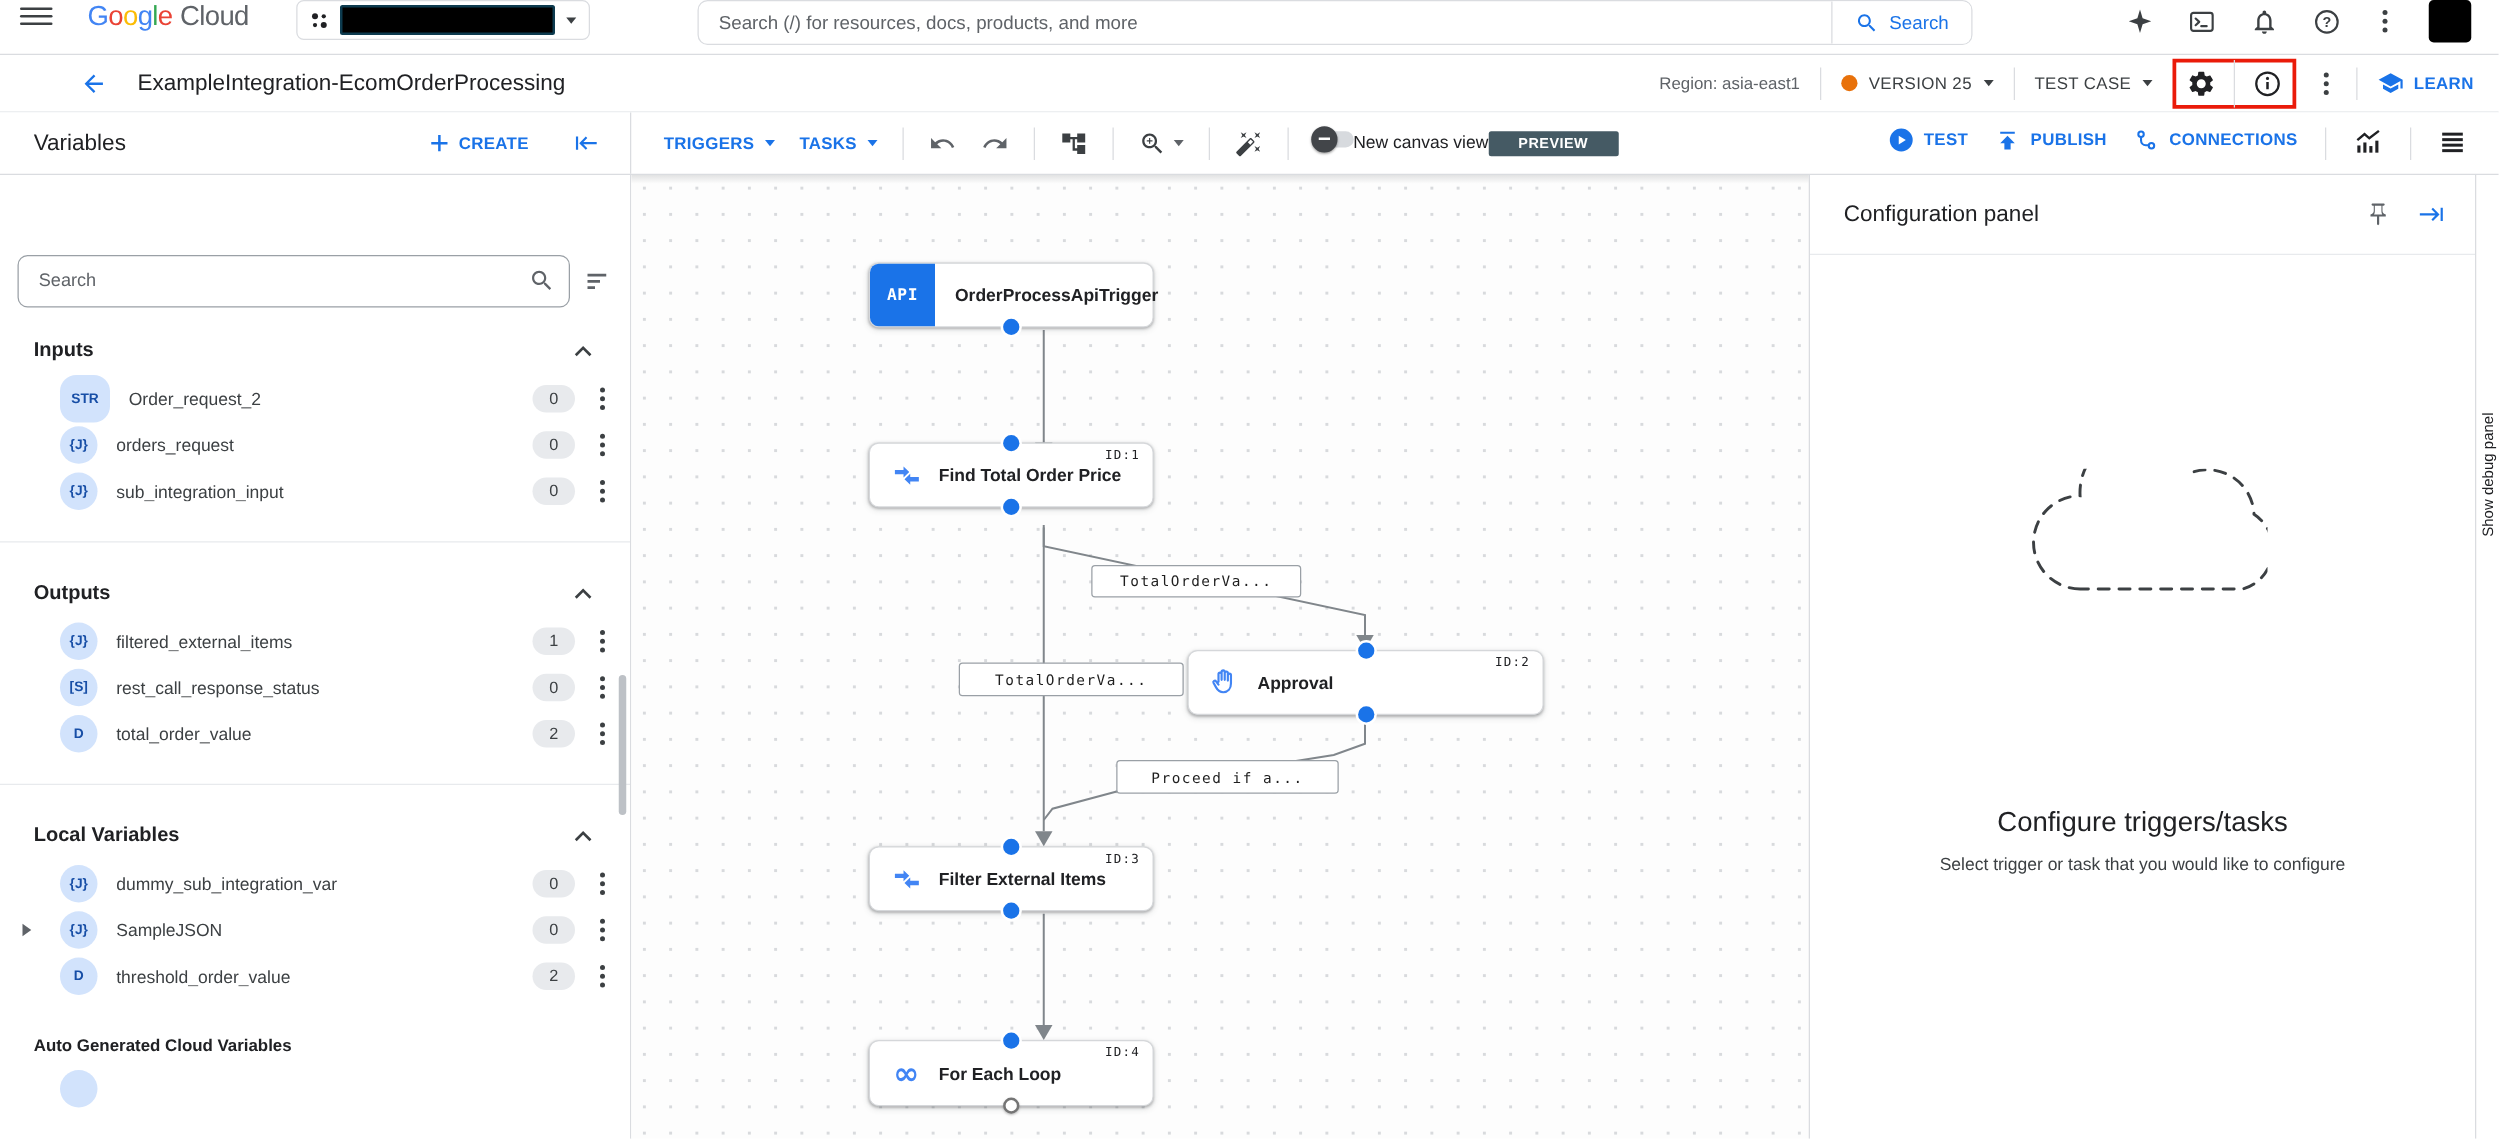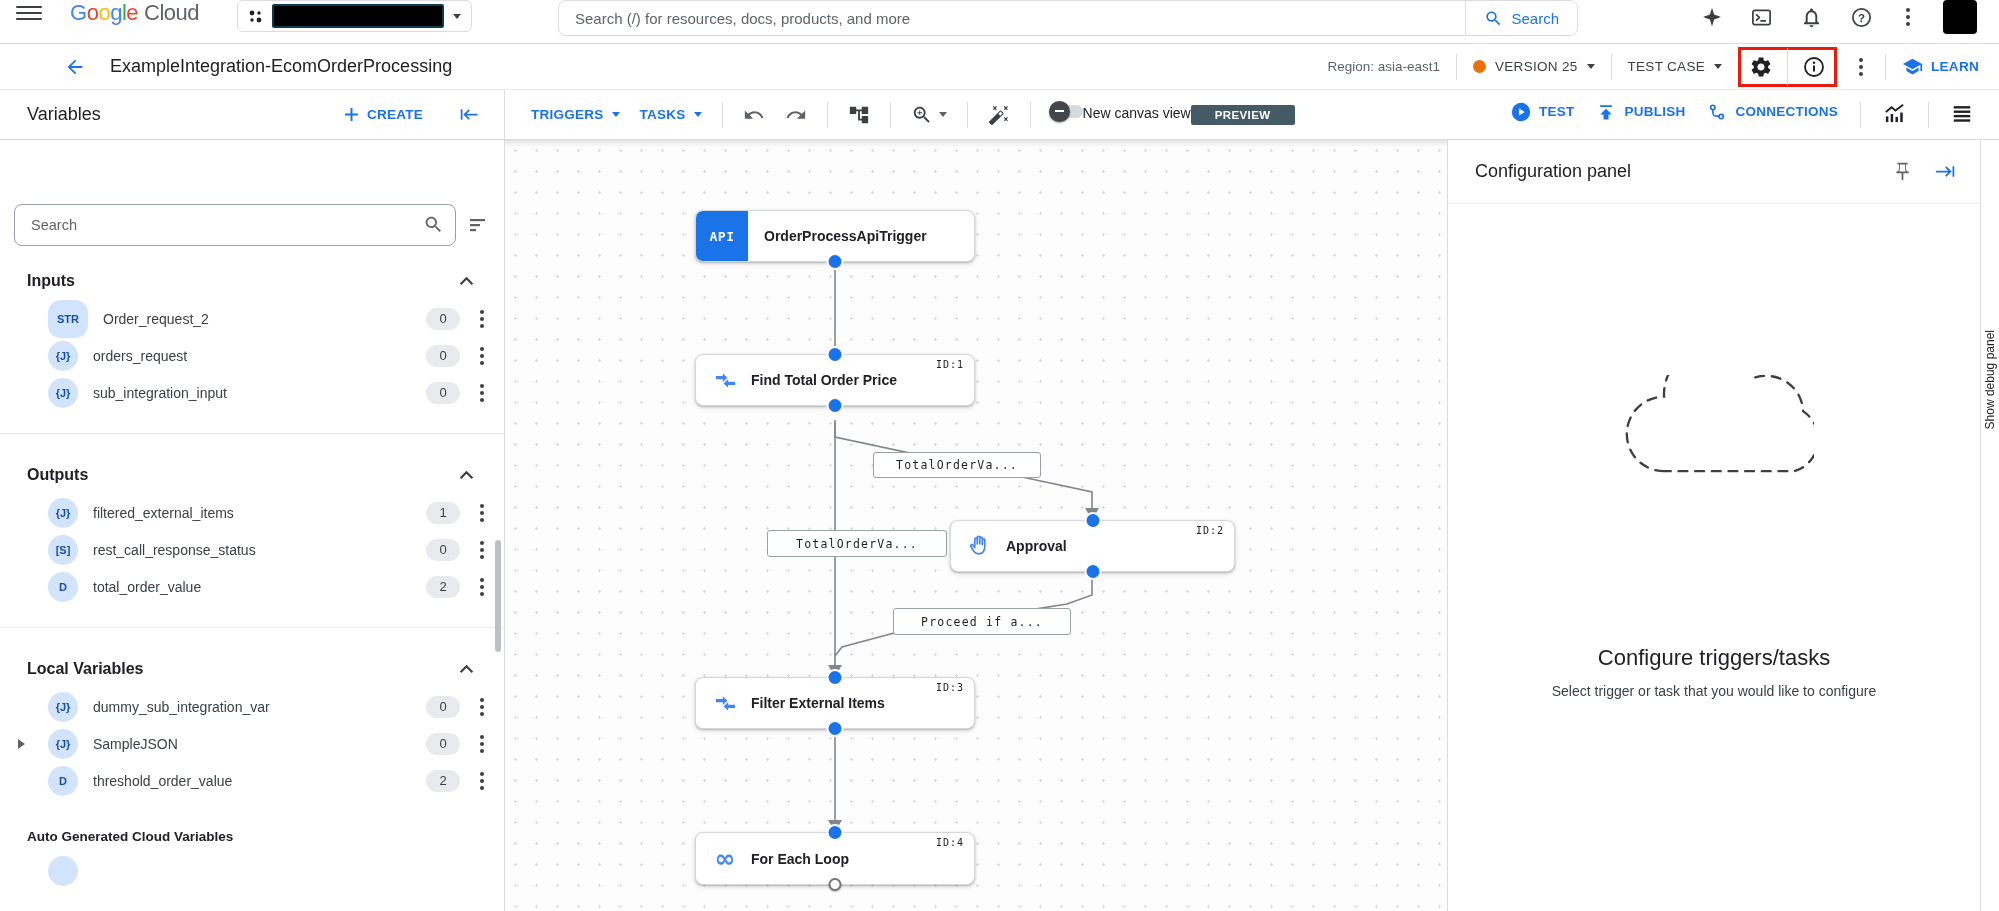--- a/index.html
+++ b/index.html
@@ -82,21 +82,21 @@
   .partial-row{margin:12px 0 0 48px;}
   .partial-row .type-badge{margin:0;}
   .sb-scrollbar{position:absolute;right:3px;top:400px;width:6px;height:112px;border-radius:3px;background:#bdc1c6;cursor:pointer;}
 
   
   .canvas{position:relative;width:942px;flex:0 0 942px;background-color:#fdfdfd;
     background-image:radial-gradient(#d8dadd 1.3px, transparent 1.4px);background-size:21px 21px;overflow:hidden;}
   .canvas::before{content:'';position:absolute;top:0;left:0;right:0;height:7px;background:linear-gradient(rgba(60,64,67,.14),transparent);pointer-events:none;z-index:5;}
   .edges{position:absolute;left:0;top:0;z-index:1;}
   .edge-label{position:absolute;z-index:2;background:#fff;border:1px solid #9aa0a6;border-radius:3px;display:flex;align-items:center;justify-content:center;font-family:"DejaVu Sans Mono",monospace;font-size:11.5px;letter-spacing:1.2px;color:#1f1f1f;cursor:pointer;}
-  .node{position:absolute;width:280px;height:52px;background:#fff;border:1px solid #d5d7da;border-radius:8px;box-shadow:0 1px 2px rgba(60,64,67,.3),0 2px 5px rgba(60,64,67,.15);display:flex;align-items:center;z-index:3;cursor:pointer;}
+  .node{position:absolute;width:228px;height:52px;background:#fff;border:1px solid #d5d7da;border-radius:8px;box-shadow:0 1px 2px rgba(60,64,67,.3),0 2px 5px rgba(60,64,67,.15);display:flex;align-items:center;z-index:3;cursor:pointer;}
   .node-label{font-size:14px;font-weight:700;color:#202124;}
   .node-id{position:absolute;top:4px;right:10px;font-family:"DejaVu Sans Mono",monospace;font-size:10px;letter-spacing:1px;color:#202124;}
   .api-block{position:absolute;left:0;top:0;bottom:0;width:52px;background:#1a73e8;border-radius:7px 0 0 7px;display:flex;align-items:center;justify-content:center;color:#fff;font-family:"DejaVu Sans Mono",monospace;font-weight:700;font-size:13px;letter-spacing:.5px;}
   .trigger-node .node-label{margin-left:68px;}
   .task .node-icon{margin:0 13px 0 16px;display:flex;align-items:center;justify-content:center;width:26px;}
   .loop-glyph{font-size:25px;font-weight:700;color:#4285f4;line-height:1;font-family:"DejaVu Sans",sans-serif;}
   .dot{position:absolute;left:50%;transform:translateX(-50%);width:13px;height:13px;border-radius:50%;background:#1a73e8;box-shadow:0 0 0 2px #fff;z-index:4;cursor:pointer;}
   .dot.top{top:-7px;} .dot.bottom{bottom:-7px;}
   .dot.hollow{background:#fff;border:2.5px solid #757575;box-shadow:0 1px 2px rgba(0,0,0,.25);}
 

